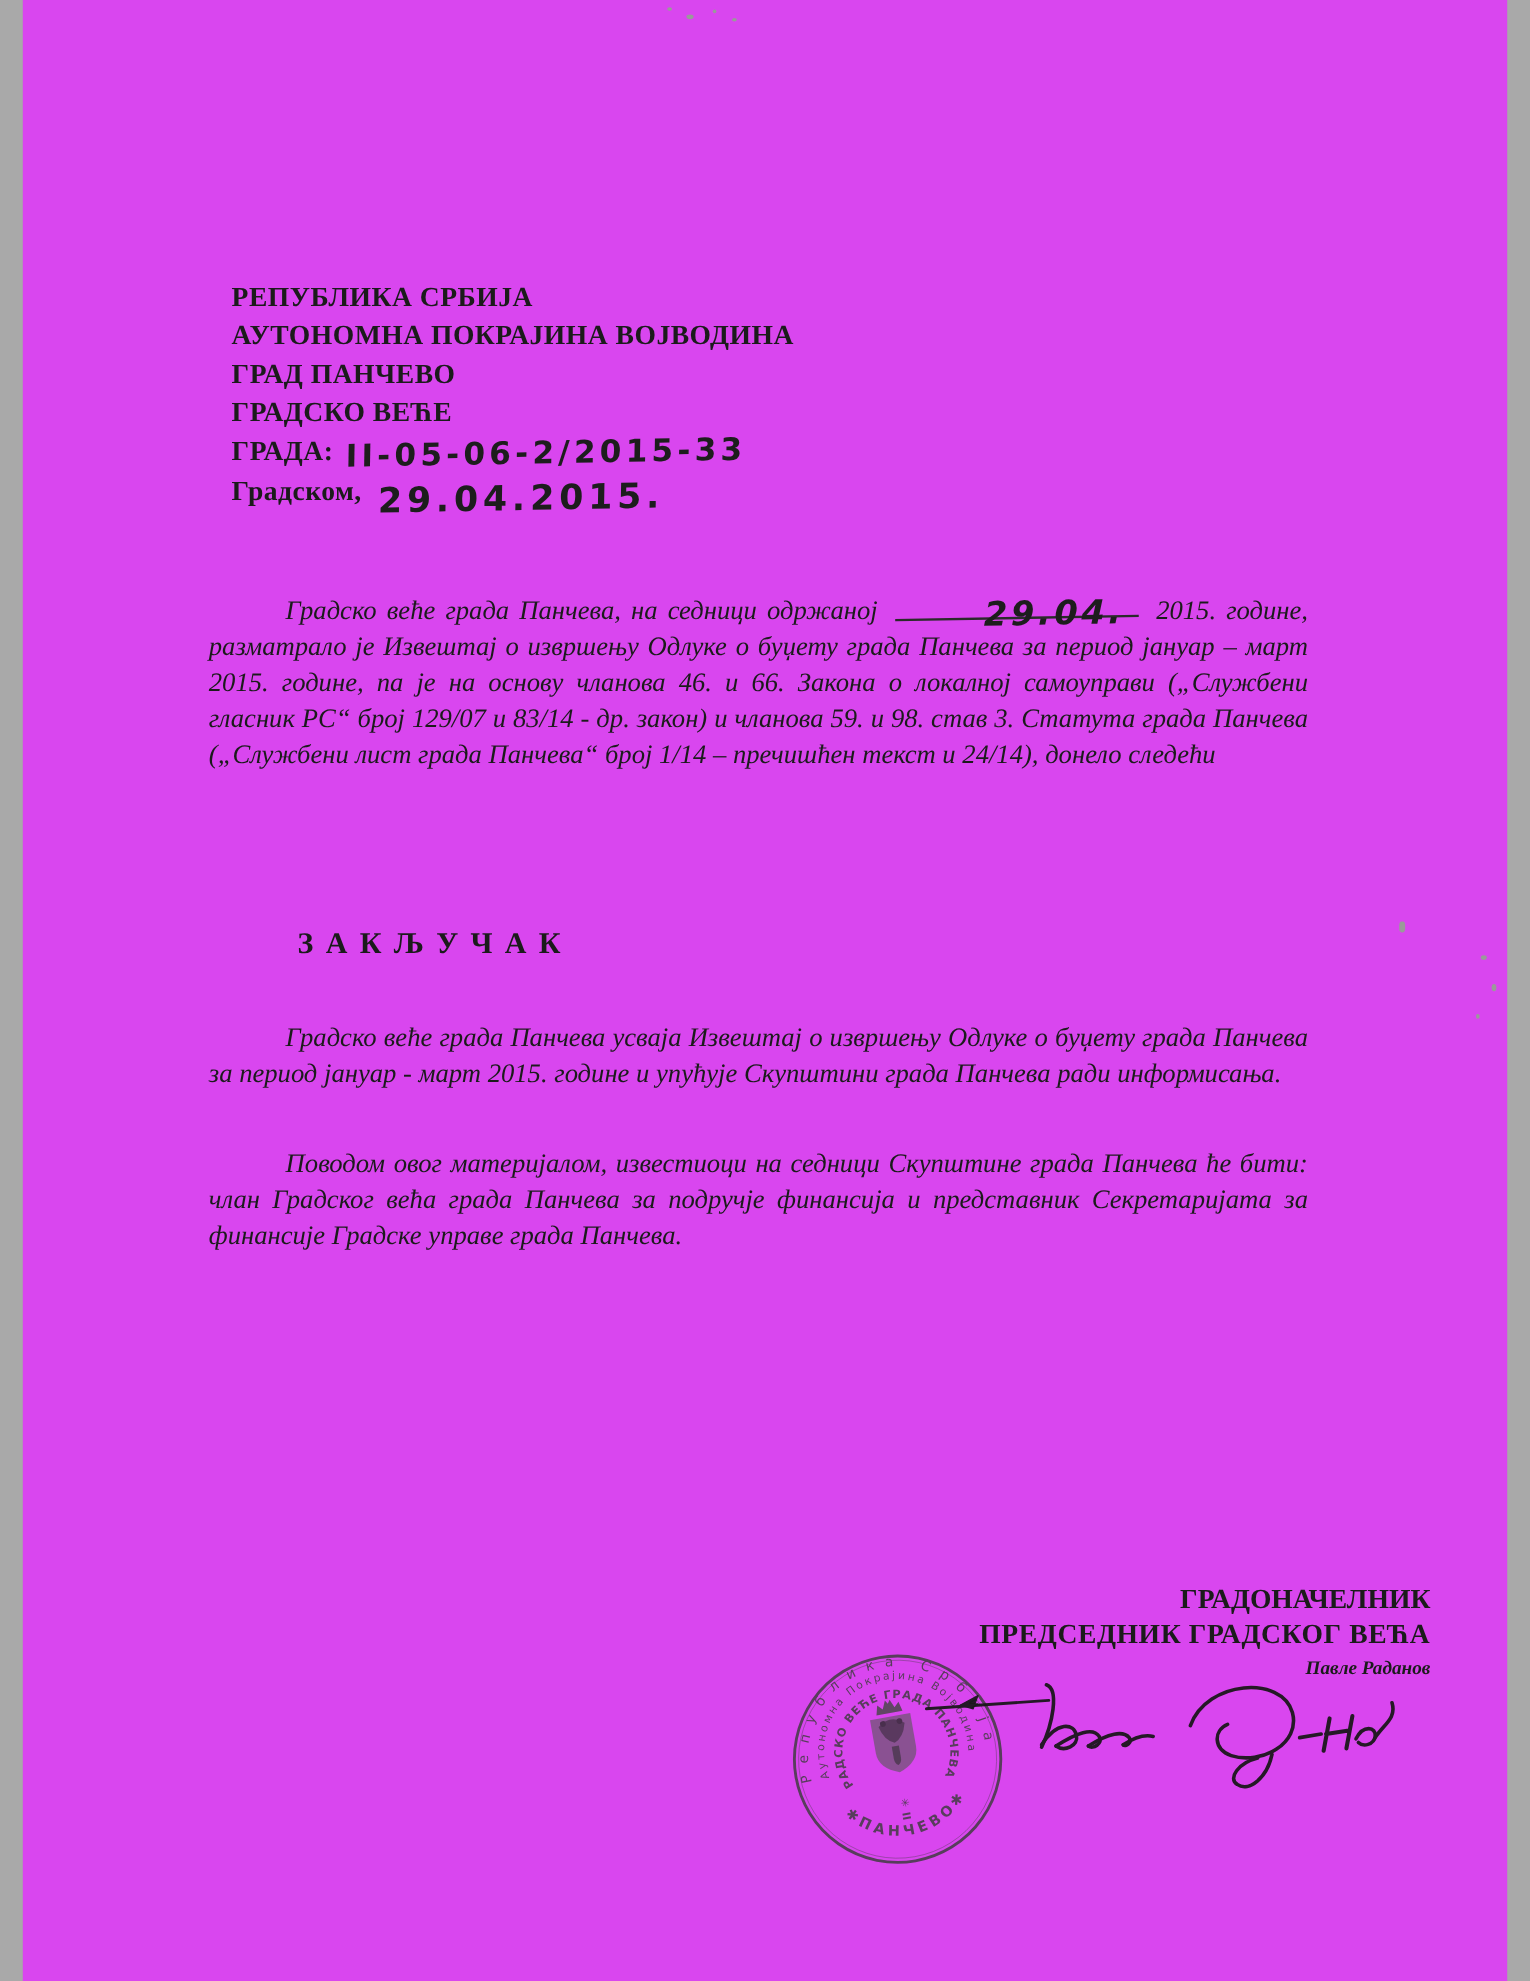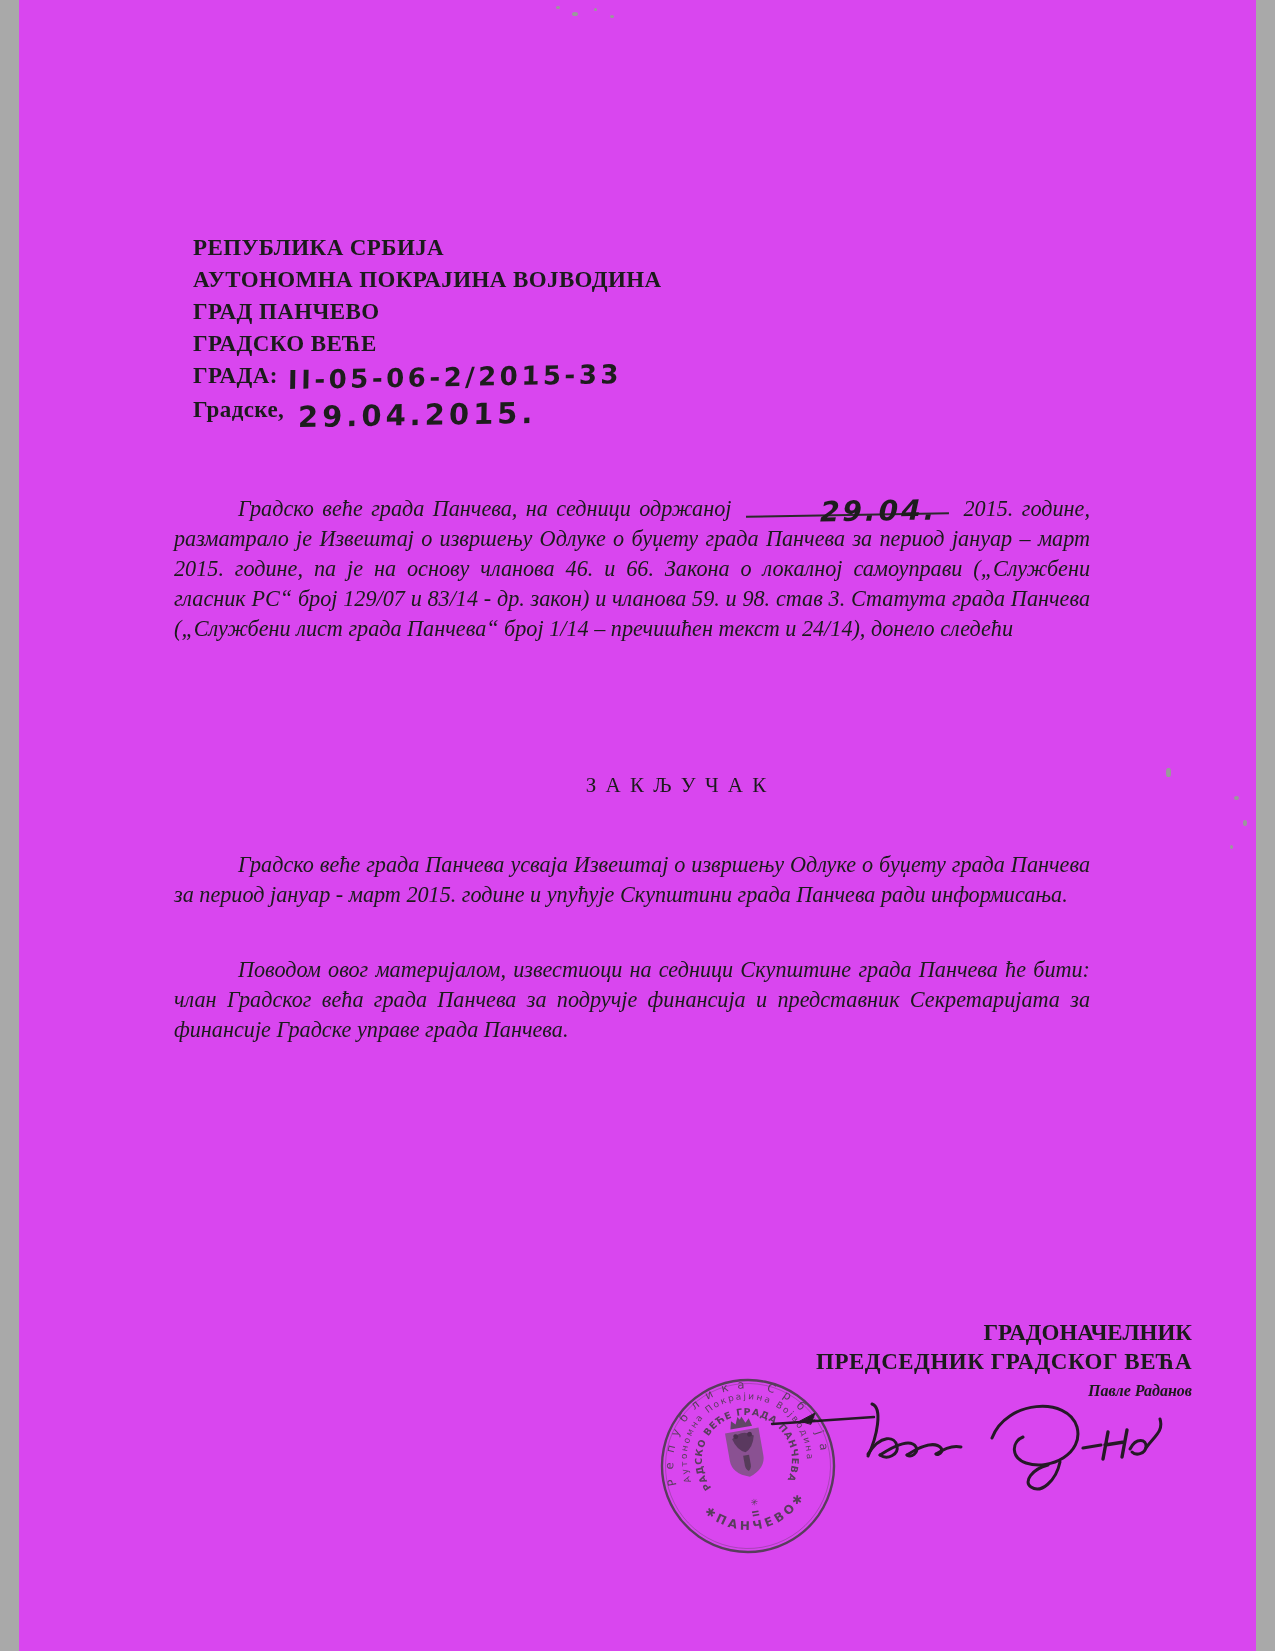--- a/index.html
+++ b/index.html
@@ -30,22 +30,22 @@
     position:absolute;left:174px;width:916px;
     font-size:22.2px;line-height:30px;text-align:justify;text-indent:64px;font-style:italic;
   }
   .inline-date{
     font-size:28px;font-weight:700;letter-spacing:3px;
     border-bottom:2.5px solid #2a2a2a;padding:0 12px 2px 10px;
     line-height:0;vertical-align:-5px;margin:0 6px;
   }
   .doc-title{
     position:absolute;left:190px;top:773px;width:916px;box-sizing:border-box;
-    padding-left:58px;text-align:center;
-    font-size:21px;font-weight:normal;letter-spacing:2px;white-space:nowrap;
+    padding-left:58px;
+    font-size:25px;font-weight:bold;letter-spacing:2px;white-space:nowrap;
   }
   .sig-block{
     position:absolute;left:647px;top:1318px;width:545px;text-align:right;
     font-weight:bold;font-size:23px;line-height:29px;
   }
   .sig-role2{letter-spacing:.5px;}
   .sig-name{font-style:italic;font-size:16px;}
 
   .stamp-svg{position:absolute;left:648px;top:1366px;filter:blur(.35px);opacity:.82;}
   .sign-svg{position:absolute;left:770px;top:1392px;opacity:.92;}
@@ -69,21 +69,21 @@
 
   <div class="letterhead">
     <div class="lh-row">РЕПУБЛИКА СРБИЈА</div>
     <div class="lh-row">АУТОНОМНА ПОКРАЈИНА ВОЈВОДИНА</div>
     <div class="lh-row">ГРАД ПАНЧЕВО</div>
     <div class="lh-row">ГРАДСКО ВЕЋЕ</div>
     <div class="lh-row" style="height:34px;">
       <span>ГРАДА:</span><span class="hand num">II-05-06-2/2015-33</span>
     </div>
     <div class="lh-row">
-      <span>Градске,</span><span class="hand hdate">29.04.2015.</span>
+      <span>Градском,</span><span class="hand hdate">29.04.2015.</span>
     </div>
   </div>
 
   <div class="para" style="top:494px;">
     <span>Градско веће града Панчева, на седници одржаној</span>
     <span class="hand inline-date">29.04.</span>
     <span>2015. године, разматрало је Извештај о извршењу Одлуке о буџету града Панчева за период јануар – март 2015. године, па је на основу чланова 46. и 66. Закона о локалној самоуправи („Службени гласник РС“ број 129/07 и 83/14 - др. закон) и чланова 59. и 98. став 3. Статута града Панчева („Службени лист града Панчева“ број 1/14 – пречишћен текст и 24/14), донело следећи</span>
   </div>
 
   <div class="doc-title">З А К Љ У Ч А К</div>

